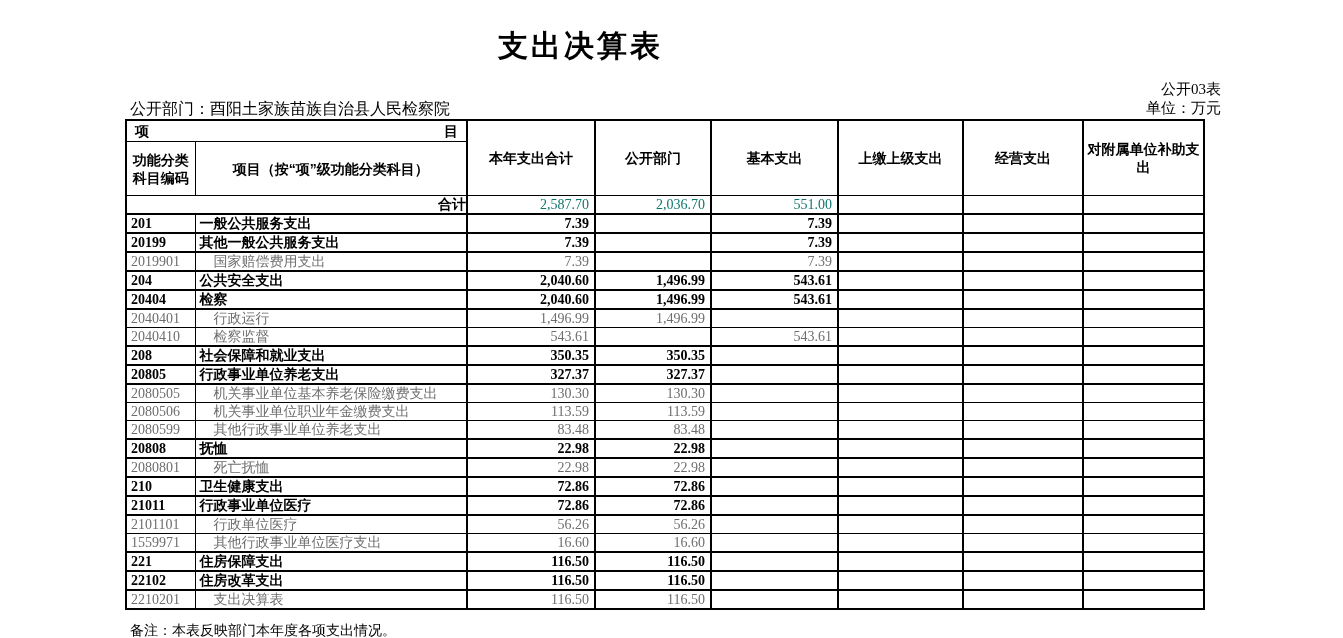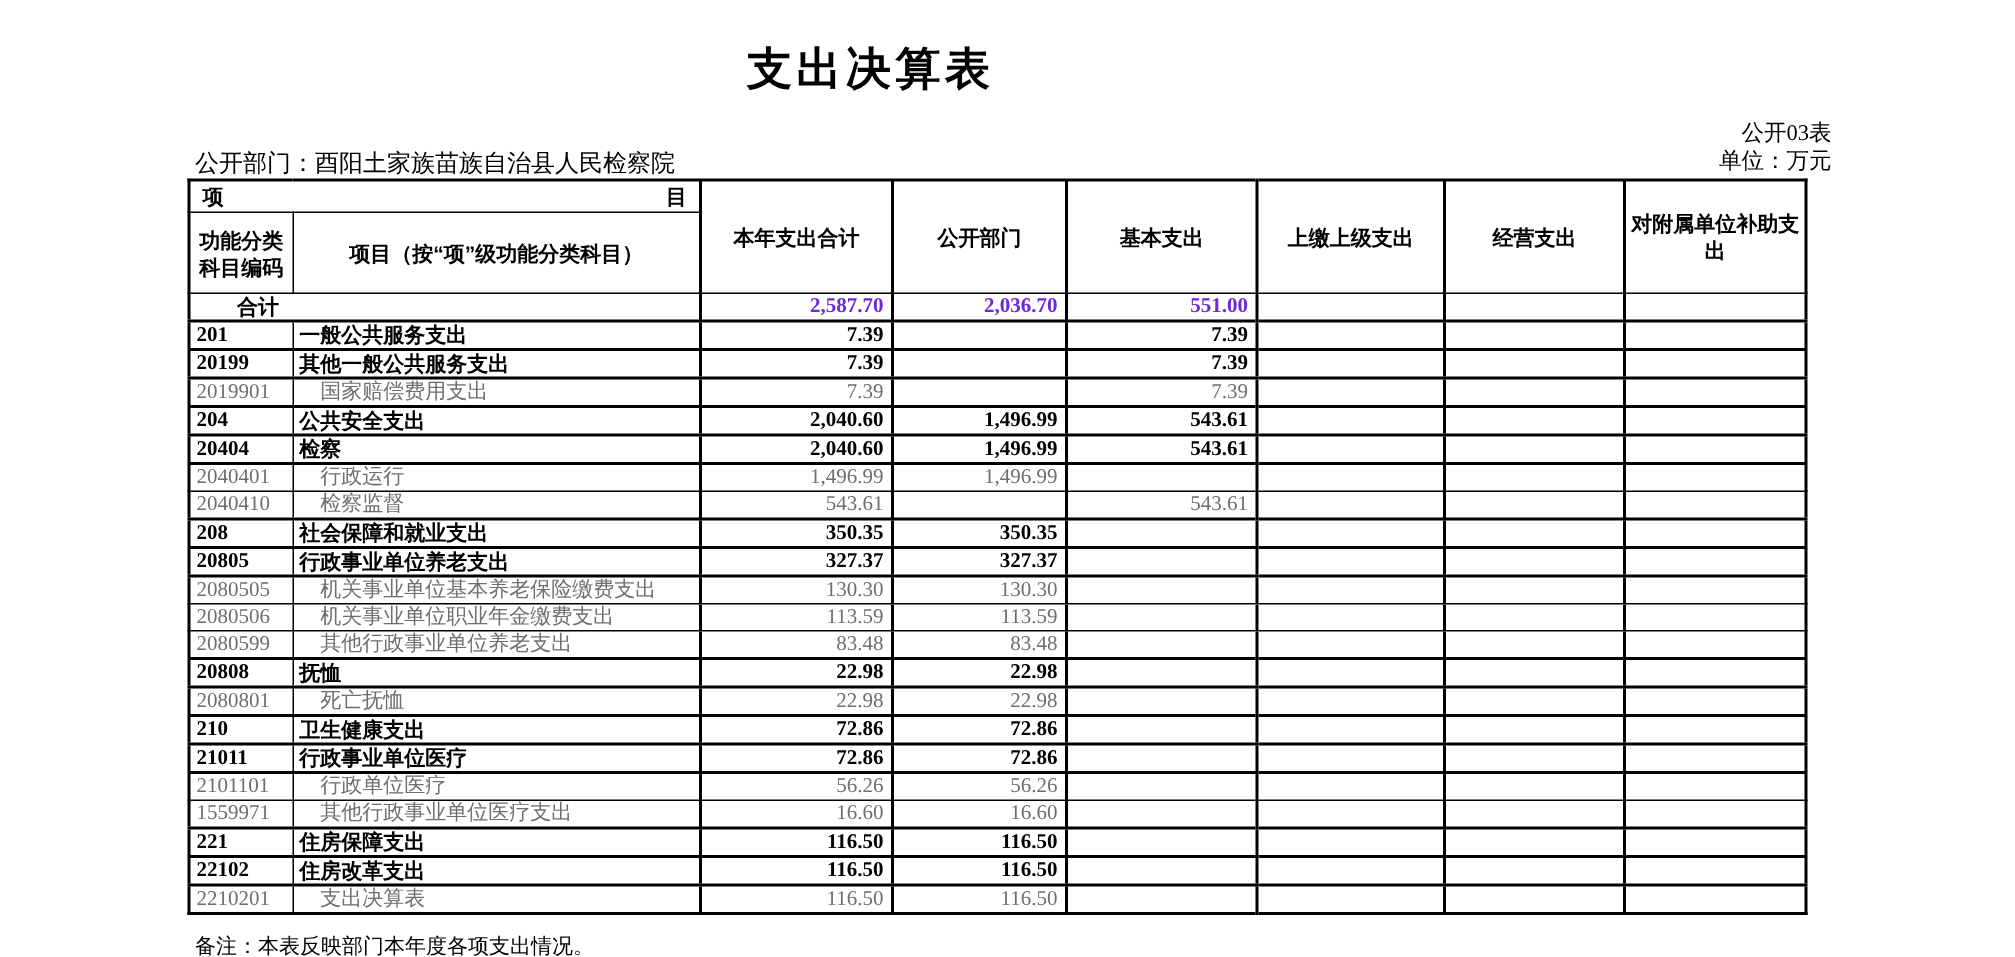--- a/index.html
+++ b/index.html
@@ -49,25 +49,25 @@
   td.name { text-align:left; padding-left:4px; }
   td.num  { text-align:right; padding-right:5px; font-family:"Liberation Serif", serif; }
 
   tr.bold td { font-weight:bold; border-top-width:2px; border-bottom-width:2px; }
   tr.bold td.name { font-family:"Liberation Sans", sans-serif;margin-top:20px; }
 
   tr.detail td { color:#6e6e6e; font-weight:normal; }
   tr.detail td.name { padding-left:18px; font-family:Liberation Serif, serif; }
 
   tr.total td.label {
-    font-weight:bold; text-align:left;
+    font-weight:bold; text-align:right;
     font-family:"Liberation Sans", sans-serif;
     padding-left:31px;
   }
-  tr.total td.num { color:#6d28d9; font-weight:bold; }
+  tr.total td.num { color:#0f766e; font-weight:normal; }
 
   .note-line { position:absolute; top:622px; left:130px; font-size:14px; }
 </style>
 </head>
 <body>
 
 <div class="page-title">支出决算表</div>
 
 <div class="meta-block">
   <div>公开03表</div>

